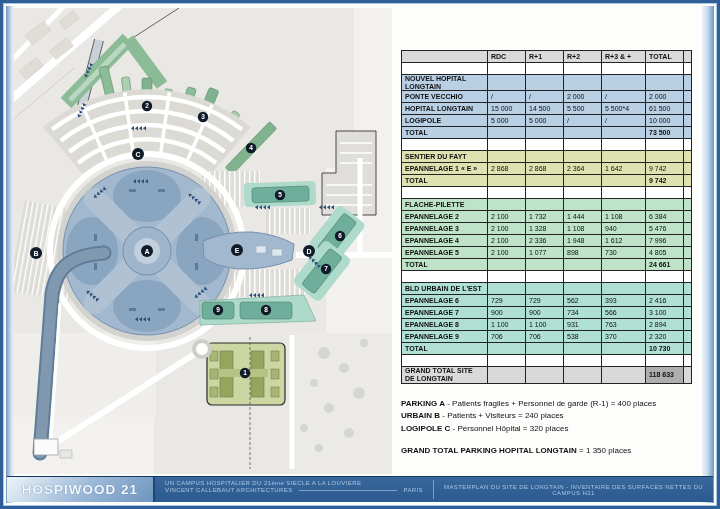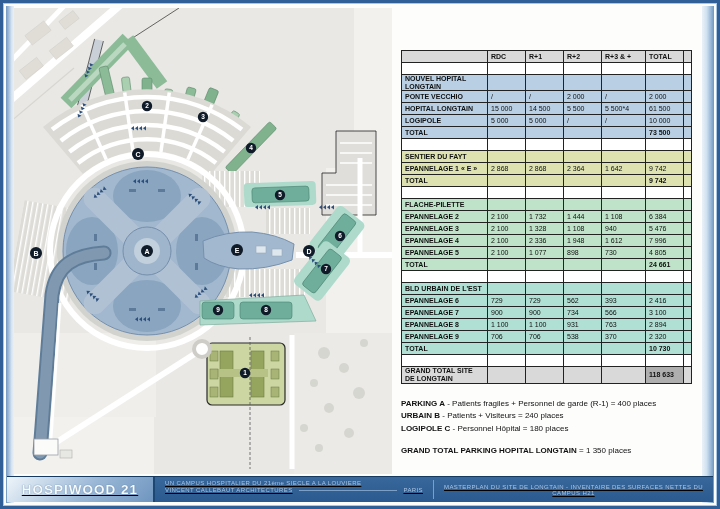--- a/index.html
+++ b/index.html
@@ -26,21 +26,21 @@
   table.inv tr.grand td{background:var(--c-gray);font-weight:700;}
   table.inv tr.grand td.c5{background:var(--c-gray-dark);}
   table.inv tr.blank td{background:#fff;}
 
   .parking{margin-top:14px;font-size:8px;color:#111;line-height:12.5px;width:300px;}
   .parking .pb{font-weight:700;}
   .pgrand{margin-top:10px;font-weight:400;}
 
   
   .footer{position:absolute;left:4px;right:4px;bottom:4px;height:25px;display:flex;z-index:4;
-          background:linear-gradient(to bottom,#38679c,#2b5a90);border-top:1px solid #16395f;align-items:stretch;text-decoration:underline;}
+          background:linear-gradient(to bottom,#38679c,#2b5a90);border-top:1px solid #16395f;align-items:stretch;}
   .logo{width:146px;display:flex;align-items:center;justify-content:center;
         background:linear-gradient(135deg,#eef5fa,#9ab7d6 55%,#6f96c0);border-right:2px solid #1c4673;
         color:#f6fafd;font-weight:700;font-size:13.5px;letter-spacing:1px;text-shadow:0 0 1px #33608f;
         transform:none;}
   .fmid{width:278px;box-sizing:border-box;padding:3px 10px 0 10px;color:#a9c4e2;font-size:6px;letter-spacing:.4px;}
   .fl1{white-space:nowrap;}
   .fl2{display:flex;align-items:flex-end;white-space:nowrap;margin-top:1px;}
   .frule{flex:1;border-bottom:1px solid #7d9fc6;margin:0 6px 2px 6px;}
   .fdiv{width:1px;background:#7d9fc6;margin:3px 0;}
   .fright{flex:1;display:flex;align-items:center;justify-content:center;color:#a9c4e2;font-size:6px;
@@ -588,21 +588,21 @@
             <td class="c4"></td>
             <td class="c5">118 633</td>
             <td class="c-end"></td>
           </tr>
         </tbody>
     </table>
 
     <div class="parking">
       <div class="pline"><span class="pb">PARKING A</span><span> - Patients fragiles + Personnel de garde (R-1) = 400 places</span></div>
       <div class="pline"><span class="pb">URBAIN B</span><span> - Patients + Visiteurs = 240 places</span></div>
-      <div class="pline"><span class="pb">LOGIPOLE C</span><span> - Personnel Hôpital = 180 places</span></div>
+      <div class="pline"><span class="pb">LOGIPOLE C</span><span> - Personnel Hôpital = 320 places</span></div>
       <div class="pgrand"><span class="pb">GRAND TOTAL PARKING HOPITAL LONGTAIN</span><span> = 1 350 places</span></div>
     </div>
   </div>
 
   <div class="footer">
     <div class="logo">HOSPIWOOD 21</div>
     <div class="fmid">
       <div class="fl1">UN CAMPUS HOSPITALIER DU 21ème SIECLE A LA LOUVIERE</div>
       <div class="fl2">
         <span>VINCENT CALLEBAUT ARCHITECTURES</span>

